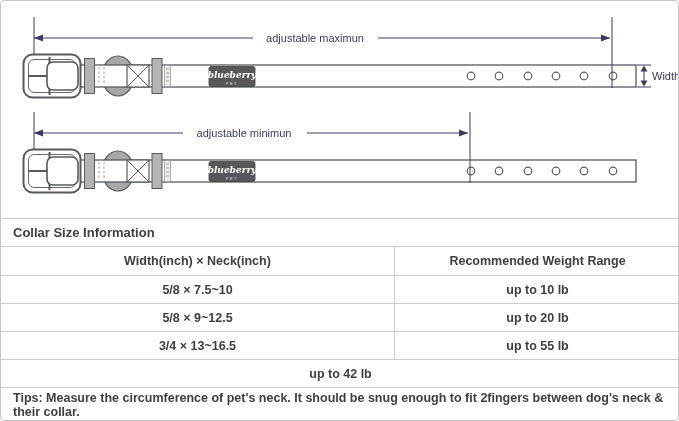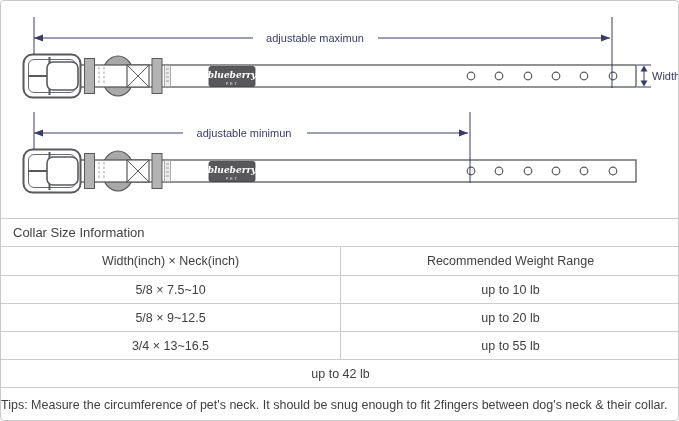--- a/index.html
+++ b/index.html
@@ -7,27 +7,27 @@
     position:relative;width:679px;height:421px;box-sizing:border-box;
     border:1px solid #c9c9c9;border-radius:4px;background:#fff;overflow:hidden;
     font-family:"Liberation Sans",sans-serif;color:#3f3f3f;
   }
   .diagram{position:absolute;top:0;left:0;width:679px;height:217px;}
   .dim{stroke:#3a3a68;stroke-width:1;fill:none;}
   .dim-fill{fill:#3a3a68;stroke:none;}
   .dim-text{fill:#3a3a68;font-family:"Liberation Sans",sans-serif;font-size:11px;}
   .outl{stroke:#58595b;fill:#ffffff;}
   .sizetable{position:absolute;top:217px;left:0;width:679px;display:flex;flex-direction:column;box-sizing:border-box;}
-  .sizetable *{box-sizing:border-box;}
+  .sizetable *{box-sizing:border-box;font-weight:bold;}
   .caption-row{height:28px;border-top:1px solid #cccccc;display:flex;align-items:center;padding-left:12px;font-size:13px;}
   .hdr-row{height:29px;display:flex;border-top:1px solid #cccccc;}
   .data-row{height:28px;display:flex;border-top:1px solid #cccccc;justify-content:center;}
-  .cell-l{width:340px;border-right:1px solid #cccccc;display:flex;align-items:center;justify-content:center;font-size:12.5px;}
+  .cell-l{width:394px;border-right:1px solid #cccccc;display:flex;align-items:center;justify-content:center;font-size:12.5px;}
   .cell-r{flex:1;display:flex;align-items:center;justify-content:center;font-size:12.5px;}
-  .tips-row{height:35px;border-top:1px solid #cccccc;display:flex;align-items:center;font-size:12.5px;}
+  .tips-row{height:35px;border-top:1px solid #cccccc;display:flex;align-items:center;padding-left:12px;font-size:12.5px;}
 </style>
 </head>
 <body>
 
 <div class="frame">
 
   <svg class="diagram" viewBox="0 0 679 217">
     <defs>
       <g id="collar-art">
 

